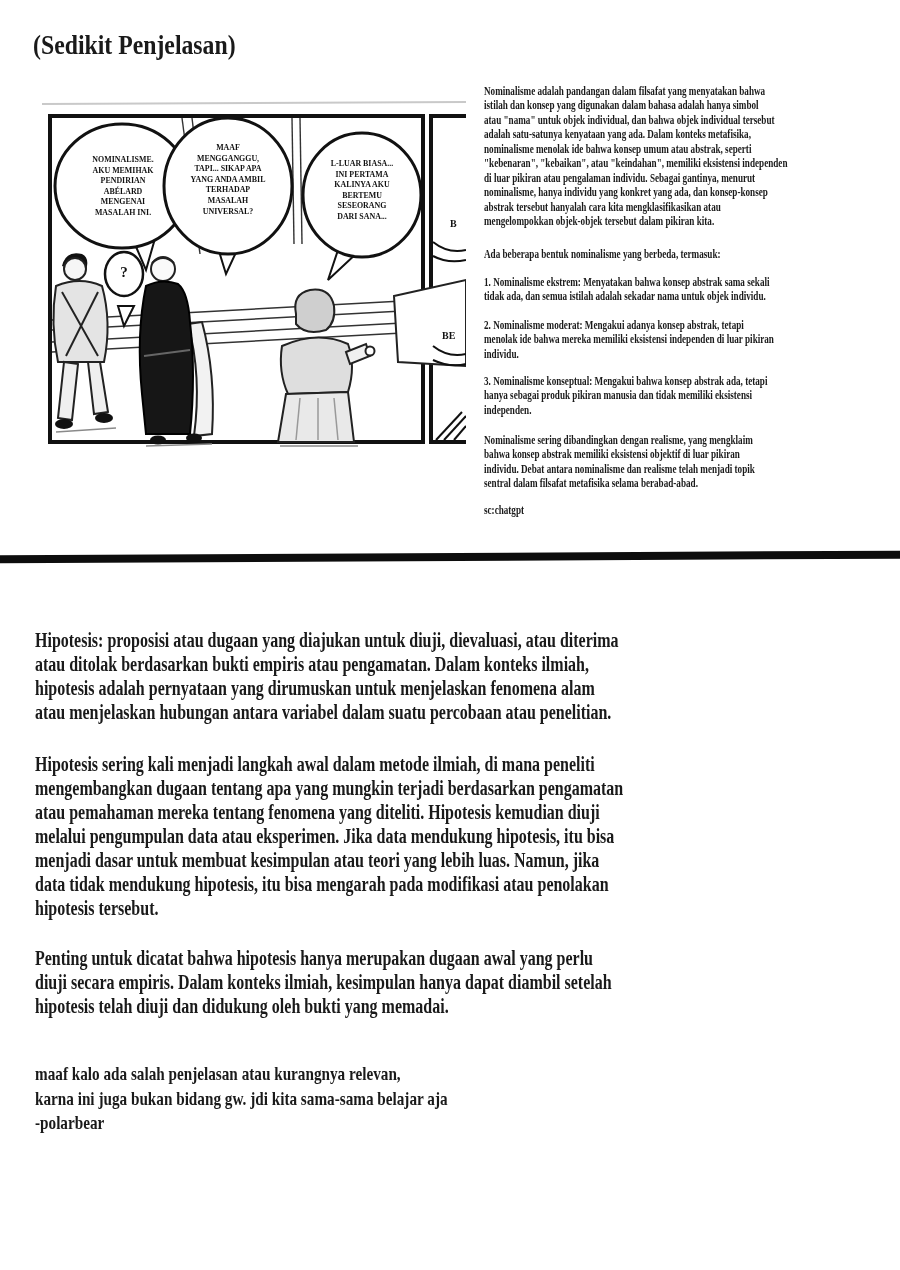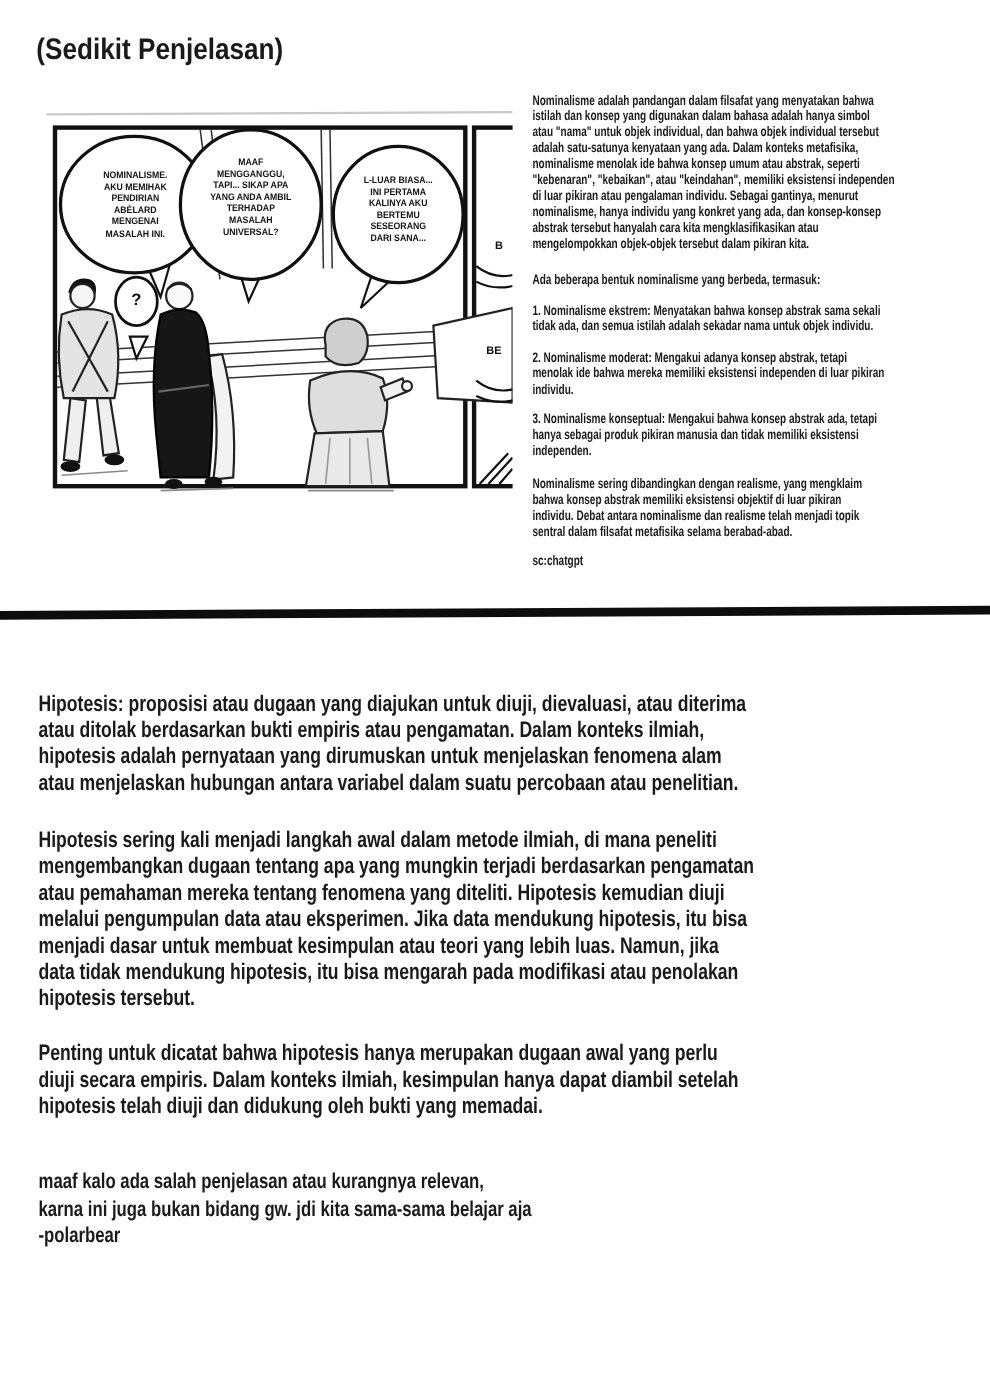--- a/index.html
+++ b/index.html
@@ -1,17 +1,17 @@
 <!DOCTYPE html>
 <html><head>
 <meta charset="utf-8">
 <style>
   html,body{margin:0;padding:0;background:#fff;}
   .page{position:relative;width:900px;height:1270px;background:#ffffff;overflow:hidden;
-        font-family:Liberation Sans, sans-serif;color:#1a1a1a;}
+        font-family:Liberation Serif, serif;color:#1a1a1a;}
   .abs{position:absolute;}
   .comic{font-weight:bold;color:#1a1a1a;}
   .pre{white-space:pre-line;}
   .title{left:33px;top:30px;font-size:27px;transform:scaleX(.88);transform-origin:0 0;width:300px;}
   
   .rp{left:484px;width:560px;font-size:12.5px;line-height:14.45px;
       transform:scaleX(.73);transform-origin:0 0;}
   
   .big{left:35px;width:1080px;font-size:20.5px;line-height:24px;
        transform:scaleX(.78);transform-origin:0 0;}
@@ -130,21 +130,21 @@
 MASALAH
 UNIVERSAL?</div>
     <div class="abs bubbletxt pre" style="left:260px;top:64px;width:120px;">L-LUAR BIASA...
 INI PERTAMA
 KALINYA AKU
 BERTEMU
 SESEORANG
 DARI SANA...</div>
     <div class="abs qmark" style="left:68px;top:170px;width:28px;">?</div>
     <div class="abs frag" style="left:408px;top:124px;">B</div>
-    <div class="abs frag" style="left:400px;top:220px;">BE</div>
+    <div class="abs frag" style="left:400px;top:236px;">BE</div>
   </div>
 
   <div class="abs comic rp pre" style="top:84px;">Nominalisme adalah pandangan dalam filsafat yang menyatakan bahwa
 istilah dan konsep yang digunakan dalam bahasa adalah hanya simbol
 atau "nama" untuk objek individual, dan bahwa objek individual tersebut
 adalah satu-satunya kenyataan yang ada. Dalam konteks metafisika,
 nominalisme menolak ide bahwa konsep umum atau abstrak, seperti
 "kebenaran", "kebaikan", atau "keindahan", memiliki eksistensi independen
 di luar pikiran atau pengalaman individu. Sebagai gantinya, menurut
 nominalisme, hanya individu yang konkret yang ada, dan konsep-konsep

